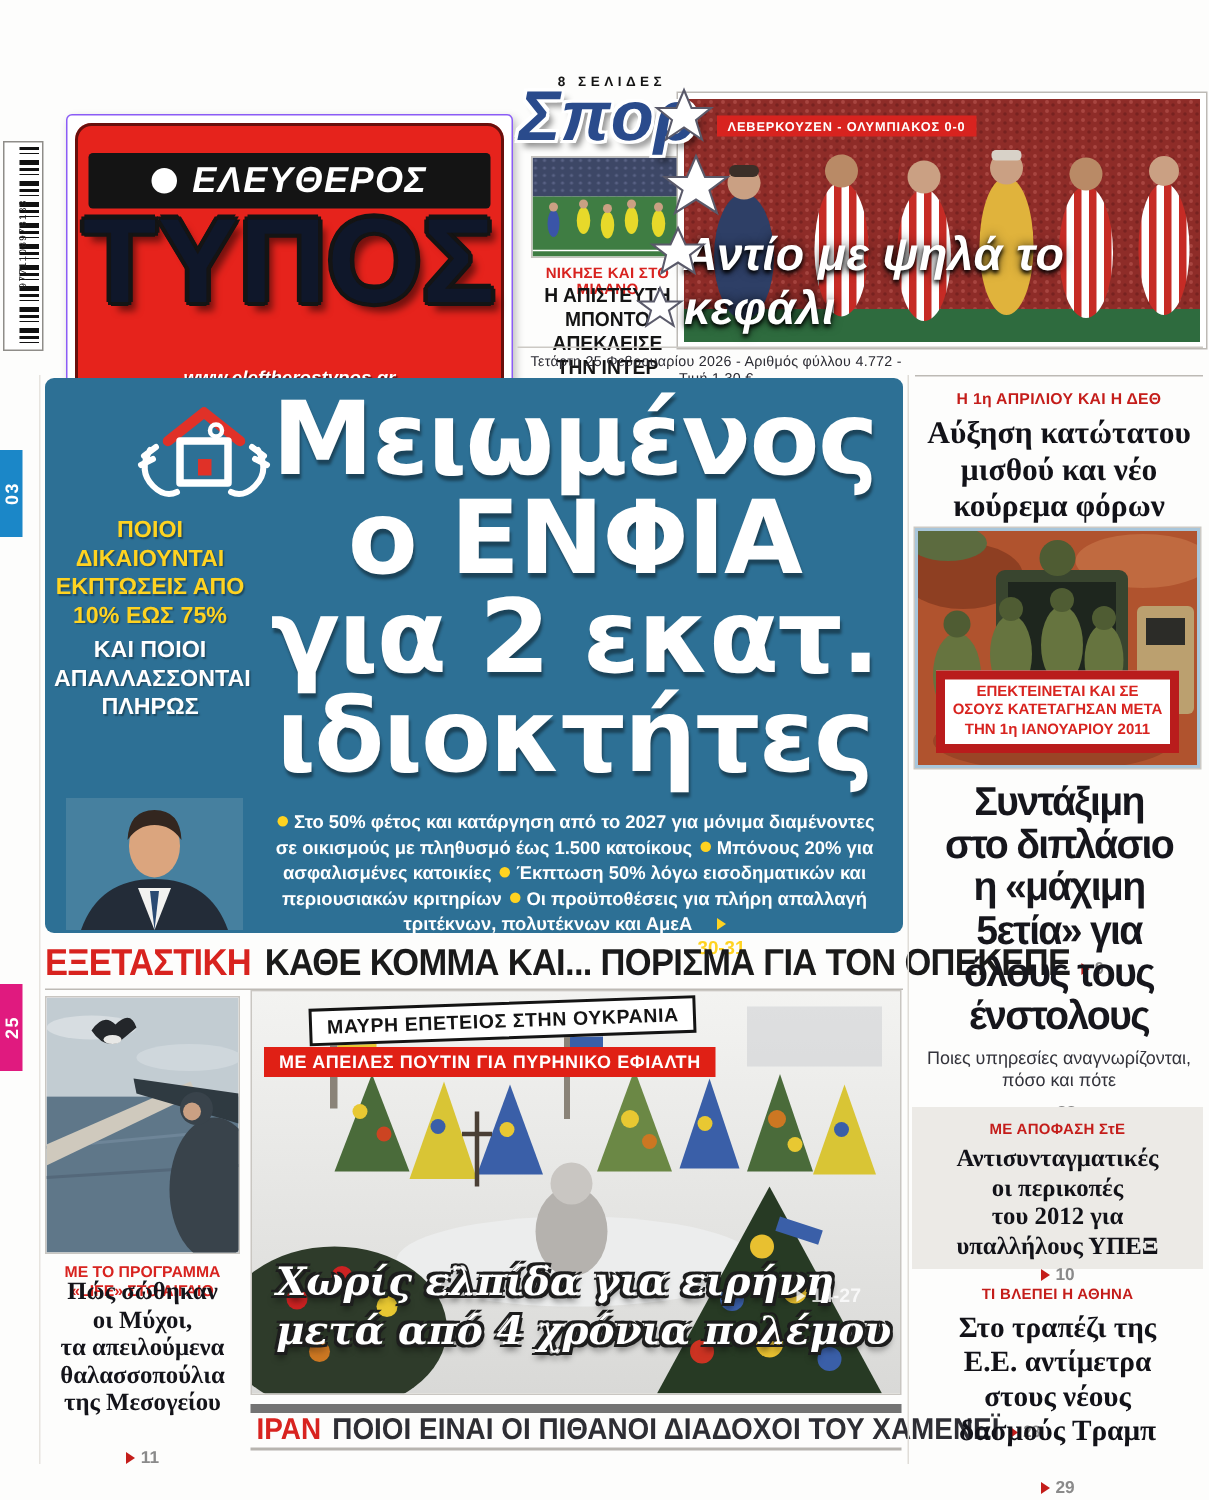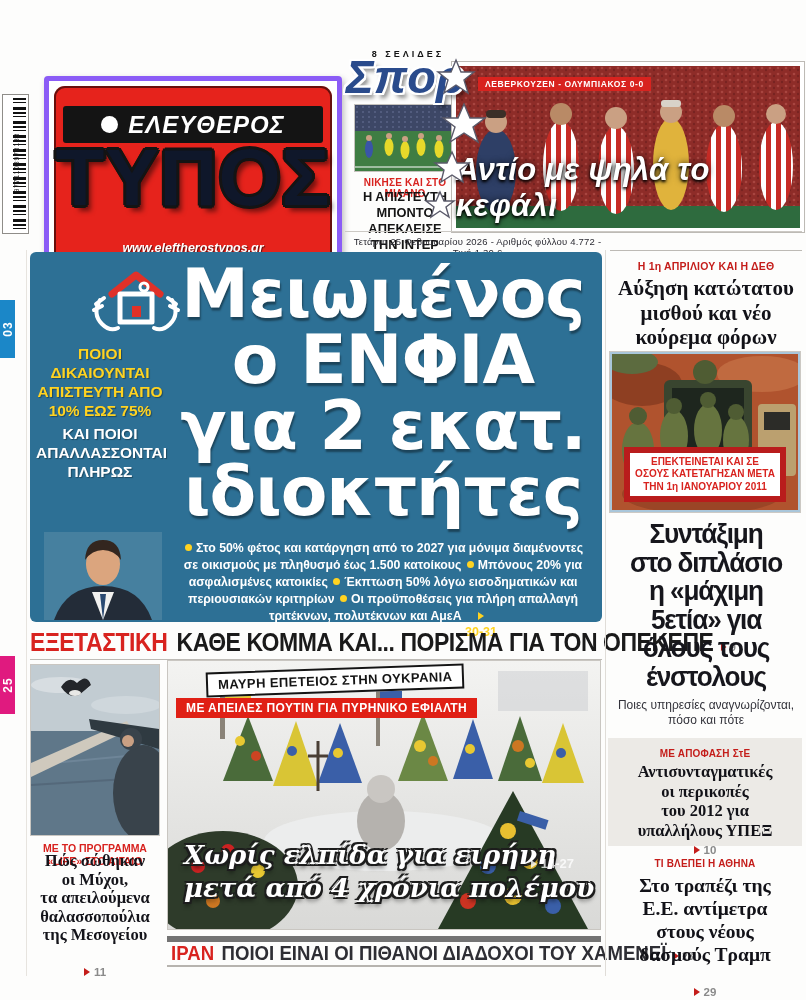--- a/index.html
+++ b/index.html
@@ -11,21 +11,21 @@
   .abs { position:absolute; }
   .ln { display:block; }
 
   
   .pageref { display:inline-flex; align-items:center; gap:4px; font-weight:700; color:#8a8a8a; font-size:11.5px; }
   .arr { display:inline-block; width:0; height:0; border-left:6px solid #c41d1a; border-top:4px solid transparent; border-bottom:4px solid transparent; }
   .pageref.yellow { color:#ffd321; font-size:12.5px;flex-direction:column; }
   .pageref.yellow .arr { border-left-color:#ffd321; }
 
   
-  #logo-card { left:44px; top:76px; width:298px; height:198px; background:#fff; border:5px solid #8b5cf6; border-radius:4px; box-shadow:2px 3px 6px rgba(0,0,0,.25); }
+  #logo-card { left:44px; top:76px; width:298px; height:198px; background:#fff; border:1px solid #8b5cf6; border-radius:4px; box-shadow:2px 3px 6px rgba(0,0,0,.25); }
   #logo-red { position:absolute; left:5px; top:5px; right:5px; bottom:5px; background:#e6231c; border-radius:11px; box-shadow:inset 0 0 0 2px rgba(0,0,0,.55); }
   #logo-black-bar { position:absolute; top:20px; left:9px; right:9px; height:37px; background:#141414; border-radius:3px; display:flex; align-items:center; justify-content:center; gap:10px; }
   #logo-dot { width:17px; height:17px; border-radius:50%; background:#fff; }
   #logo-top-text { color:#fff; font-style:italic; font-weight:800; font-size:24px; letter-spacing:1px; }
   #logo-main { position:absolute; top:50px; left:0; right:0; text-align:center; font-size:80px; line-height:84px; font-weight:800; letter-spacing:1px; color:#0f172a;
     text-shadow:-3px 0 #141414,3px 0 #141414,0 -3px #141414,0 3px #141414,-2px -2px #141414,2px 2px #141414,-2px 2px #141414,2px -2px #141414,5px 6px 5px rgba(0,0,0,.5); }
   #logo-site { position:absolute; bottom:9px; left:0; right:0; text-align:center; color:#fff; font-weight:700; font-style:italic; font-size:12.5px; text-shadow:1px 1px 1px rgba(0,0,0,.6); }
   #barcode { left:2px; top:94px; width:27px; height:140px; background:#fff; border:1px solid #8f8d89; display:flex; }
   #barcode .bars { flex:1; margin:3px 2px 3px 10px;
     background:repeating-linear-gradient(to bottom,#111 0 2px,#fff 2px 4px,#111 4px 5px,#fff 5px 9px,#111 9px 12px,#fff 12px 14px); }
@@ -237,21 +237,21 @@
         <rect x="38" y="32" width="32" height="28" stroke="#fff" stroke-width="5"></rect>
         <rect x="50" y="44" width="9" height="11" fill="#e03128" stroke="none"></rect>
         <circle cx="62" cy="25" r="4" stroke="#fff" stroke-width="3"></circle>
         <path d="M18 38 q-8 14 2 24 q8 8 16 4 M14 42 l8 -6 M12 48 l8 -4" stroke="#fff" stroke-width="4"></path>
         <path d="M90 38 q8 14 -2 24 q-8 8 -16 4 M94 42 l-8 -6 M96 48 l-8 -4" stroke="#fff" stroke-width="4"></path>
       </g>
     </svg>
     <div class="side-yellow">
       <span class="ln">ΠΟΙΟΙ</span>
       <span class="ln">ΔΙΚΑΙΟΥΝΤΑΙ</span>
-      <span class="ln">ΑΠΙΣΤΕΥΤΗ ΑΠΟ</span>
+      <span class="ln">ΕΚΠΤΩΣΕΙΣ ΑΠΟ</span>
       <span class="ln">10% ΕΩΣ 75%</span>
     </div>
     <div class="side-white">
       <span class="ln">ΚΑΙ ΠΟΙΟΙ</span>
       <span class="ln">ΑΠΑΛΛΑΣΣΟΝΤΑΙ</span>
       <span class="ln">ΠΛΗΡΩΣ</span>
     </div>
     <svg id="politician" viewBox="0 0 118 88">
       <rect width="118" height="88" fill="#46809f"></rect>
       <path d="M10 88 Q22 54 59 54 Q96 54 108 88 Z" fill="#232c38"></path>

